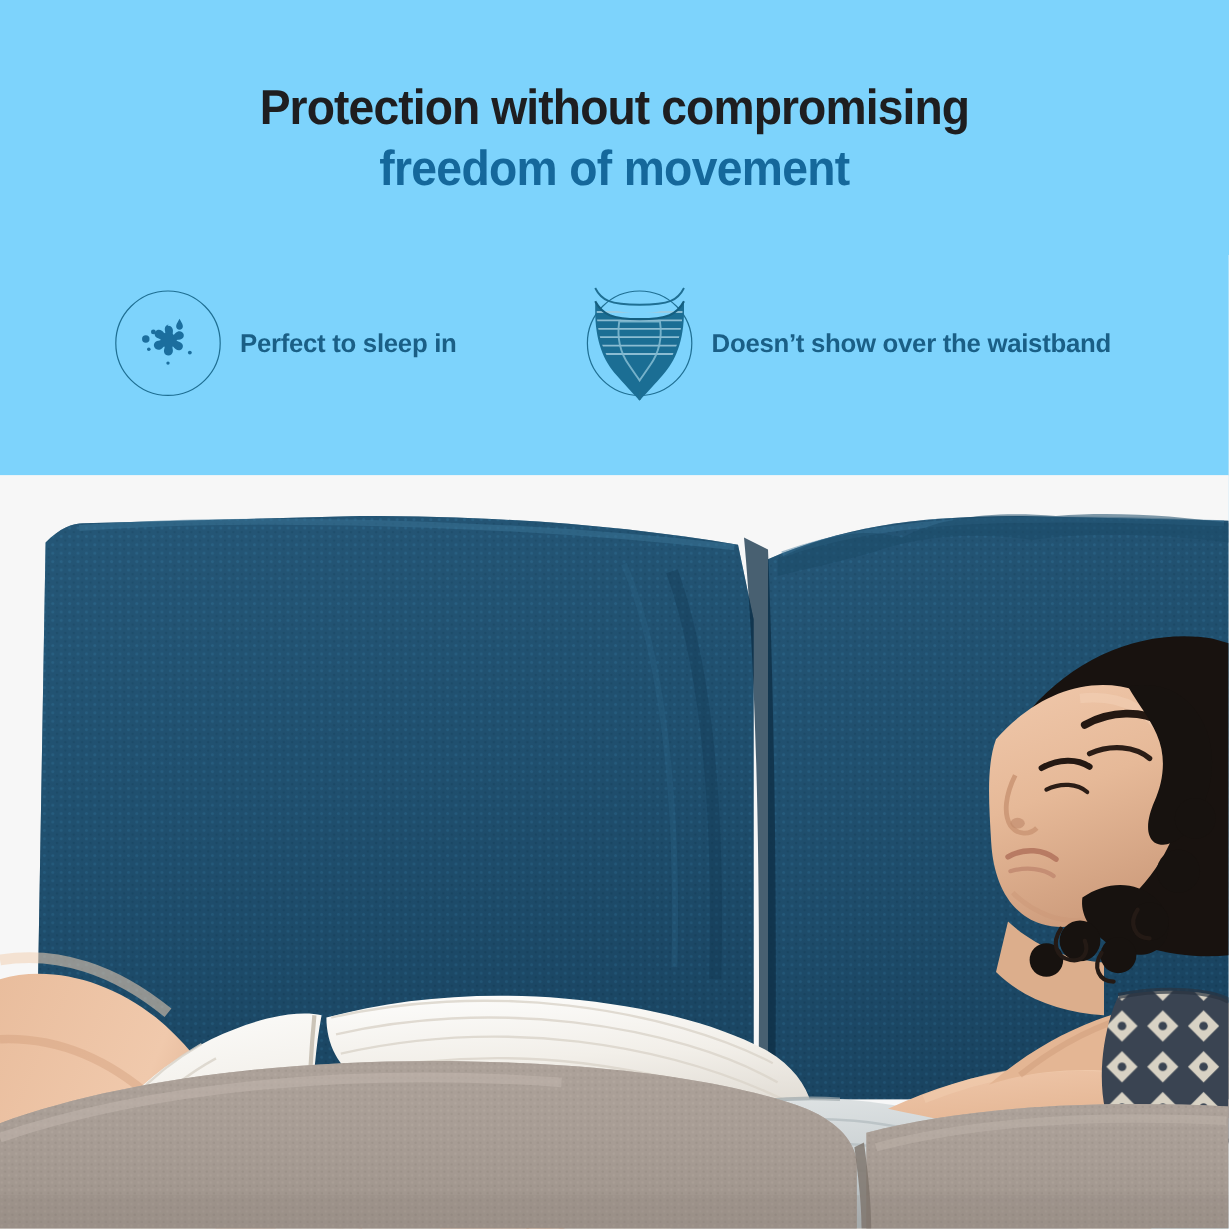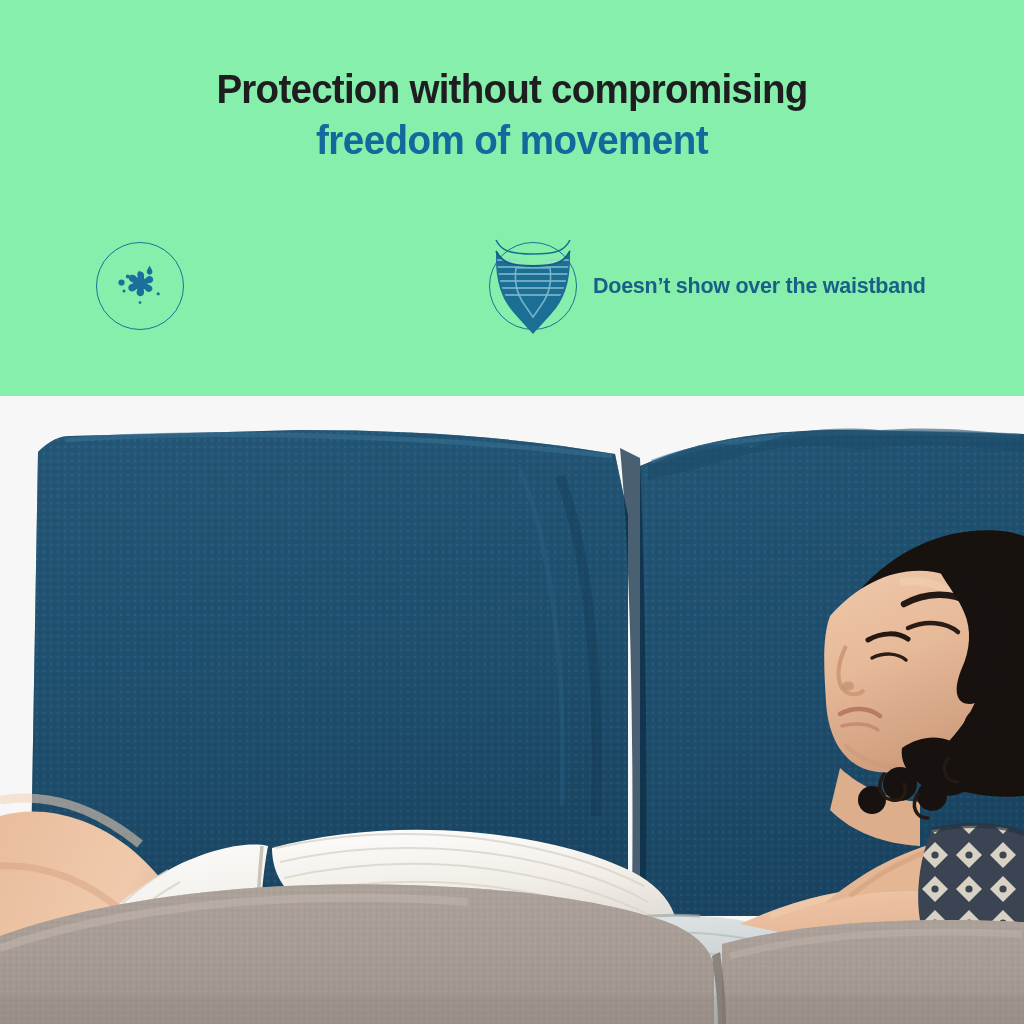--- a/index.html
+++ b/index.html
@@ -2,21 +2,21 @@
 <html><head>
 <meta charset="utf-8">
 <title>Protection without compromising freedom of movement</title>
 <style>
   * { margin:0; padding:0; box-sizing:border-box; }
   html,body{
     width:1024px; height:1024px; overflow:hidden;
     font-family:"Liberation Sans", sans-serif;
     background:#f7f7f7;
   }
-  #ad{ position:relative; width:1024px; height:1024px; background:#86efac; }
+  #ad{ position:relative; width:1024px; height:1024px; background:#7dd3fc; }
 
   
   .headline{
     position:absolute; left:0; top:68px; width:1024px;
     text-align:center; line-height:1.03;
   }
   .headline .l1{
     display:block; font-size:41px; font-weight:bold;
     letter-spacing:-0.8px; color:#1e1e20;
     transform:scaleX(0.94); transform-origin:center;
@@ -80,20 +80,21 @@
               <circle cx="9.5" cy="25.5" r="3.1"></circle>
               <circle cx="15.8" cy="19.6" r="2.0"></circle>
               <circle cx="12.0" cy="34.0" r="1.5"></circle>
               <circle cx="46.2" cy="36.8" r="1.6"></circle>
               <circle cx="28.0" cy="45.6" r="1.4"></circle>
             </g>
           </svg>
         </span>
       </div>
       <div class="ftext">
+        <span>Perfect to sleep in</span>
       </div>
     </div>
 
     <div class="feature f2">
       <div class="fic">
         <span>
           <svg width="86" height="96" viewBox="0 0 86 96">
             <defs>
               <clipPath id="briefClip">
                 <path d="M7 6c6 12 14 17 36 17s30-5 36-17v10c0 26-7 44-18 56-6 7-11 12-18 20-7-8-12-13-18-20C14 60 7 42 7 16z"></path>

